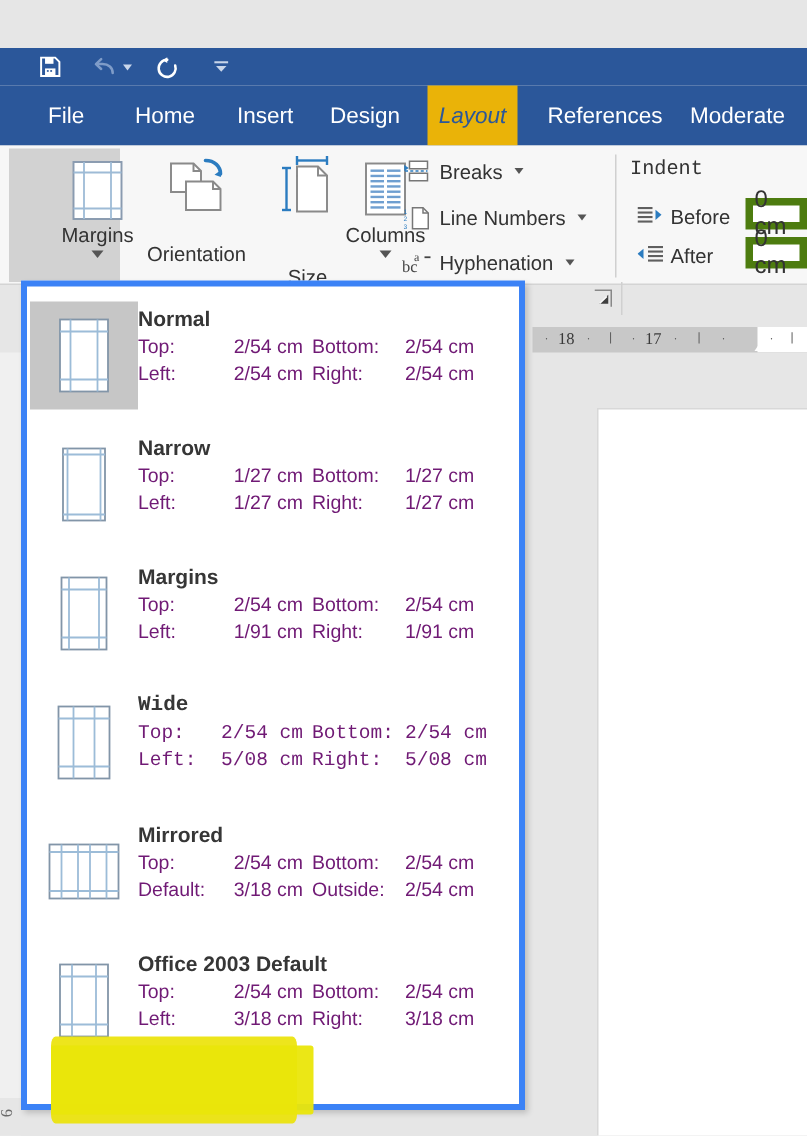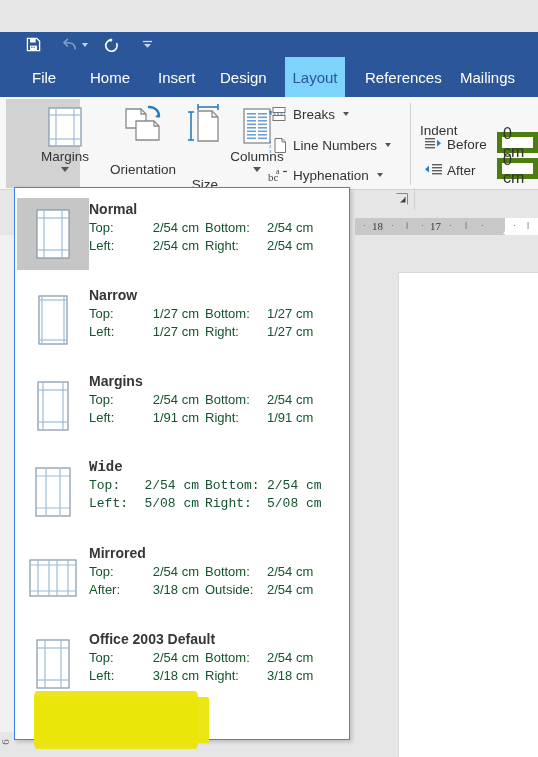--- a/index.html
+++ b/index.html
@@ -38,21 +38,21 @@
     position: absolute; left: 0; top: 25px; width: 538px; height: 40px;
     background: #2b579a;
   }
   .tab {
     position: absolute; top: 0; height: 40px;
     display: flex; align-items: center; justify-content: center;
     color: #ffffff; font-size: 15px; white-space: nowrap;
     padding: 0 10px;
   }
   .tab.active {
-    background: #7dd3fc; color: #2b579a;
+    background: #eab308; color: #2b579a; font-style: italic;
   }
 
   
   .ribbon {
     position: absolute; left: 0; top: 65px; width: 538px; height: 93px;
     background: #f7f7f7; border-bottom: 1px solid #d4d4d4;
   }
   .bigbtn {
     position: absolute; top: 2px; width: 74px; height: 89px;
     display: flex; flex-direction: column; align-items: center;
@@ -131,35 +131,35 @@
     background: #ffffff; border-left: 1px solid #d8d8d8; border-top: 1px solid #d8d8d8;
   }
   .leftstrip {
     position: absolute; left: 0px; top: 203px; width: 14px; height: 554px;
     background: #f0f0f0;
   }
 
   
   .menu {
     position: absolute; left: 14px; top: 155px; width: 336px; height: 553px;
-    background: #ffffff; border: 1px solid #3b82f6;
+    background: #ffffff; border: 4px solid #3b82f6;
     box-shadow: 2px 2px 4px rgba(0,0,0,0.18);
   }
   .menu-item {
     position: absolute; left: 0; width: 336px; height: 84px;
     display: flex; align-items: flex-start;
   }
   .thumb-wrap {
     width: 72px; height: 72px; margin-left: 2px; margin-top: 4px;
     display: flex; align-items: center; justify-content: center;
   }
   .thumb-wrap.selected { background: #c6c6c6; }
   .mtext { padding-top: 7px; }
   .mtitle { font-size: 14px; font-weight: bold; color: #363636; margin-bottom: 2px; }
-  .mgrid { display: grid; grid-template-columns: 52px 64px 62px 60px; font-size: 13px; color: #14532d; line-height: 18px; }
+  .mgrid { display: grid; grid-template-columns: 52px 64px 62px 60px; font-size: 13px; color: #701a75; line-height: 18px; }
   .mgrid .num { text-align: right; padding-right: 6px; }
   .mgrid .lab2 { padding-left: 0px; }
 
   
   .highlight {
     position: absolute; left: 34px; top: 659px; width: 164px; height: 58px;
     background: #ebe309; opacity: 0.92;
     border-radius: 3px / 6px;
     pointer-events: none;
   }
@@ -221,21 +221,21 @@
     <div class="tab" style="left:210px;">
         <span>Design</span>
       </div>
     <div class="tab active" style="left:285px;width:60px;">
         <span>Layout</span>
       </div>
     <div class="tab" style="left:355px;align-items:center;">
         <span>References</span>
       </div>
     <div class="tab" style="left:450px;">
-        <span>Mailings</span>
+        <span>Moderate</span>
       </div>
   </div>
 
   <div class="ribbon">
 
     <div class="bigbtn selected" style="left:6px;">
       <div class="glyph">
         <svg width="38" height="42" viewBox="0 0 38 42" aria-hidden="true">
           <rect x="3" y="2" width="32" height="38" fill="#ffffff" stroke="#8a9bb0" stroke-width="1.3"></rect>
           <line x1="10" y1="2" x2="10" y2="40" stroke="#9ebbd6" stroke-width="1.2"></line>
@@ -243,21 +243,21 @@
           <line x1="3" y1="9" x2="35" y2="9" stroke="#9ebbd6" stroke-width="1.2"></line>
           <line x1="3" y1="33" x2="35" y2="33" stroke="#9ebbd6" stroke-width="1.2"></line>
         </svg>
       </div>
       <div class="lbl">Margins</div>
       <div class="carat">
           <div class="tri-down-dark"></div>
         </div>
     </div>
 
-    <div class="bigbtn" style="left:84px;gap:17px;">
+    <div class="bigbtn" style="left:72px;gap:17px;">
       <div class="glyph">
         <svg width="42" height="42" viewBox="0 0 42 42" aria-hidden="true">
           <path d="M4 5h15l5 5v14H4z" fill="#ffffff" stroke="#8a8a8a" stroke-width="1.3"></path>
           <path d="M19 5v5h5" fill="none" stroke="#8a8a8a" stroke-width="1.3"></path>
           <path d="M14 17h18l5 5v14H14z" fill="#ffffff" stroke="#8a8a8a" stroke-width="1.3"></path>
           <path d="M32 17v5h5" fill="none" stroke="#8a8a8a" stroke-width="1.3"></path>
           <path d="M27 3c6 0 10 4 10 9" fill="none" stroke="#2b7cc0" stroke-width="2.4" stroke-linecap="round"></path>
           <path d="M33 12.5l4.2 1.5 0.6-5z" fill="#2b7cc0"></path>
         </svg>
       </div>
@@ -350,21 +350,21 @@
           <text x="8" y="8" font-size="8" fill="#444" font-family="Liberation Serif, serif">a</text>
           <line x1="15" y1="5.5" x2="19" y2="5.5" stroke="#444" stroke-width="1.2"></line>
         </svg>
       </span>
       <span>Hyphenation</span>
       <span class="tri-down-sm"></span>
     </div>
 
     <div class="vsep" style="left:410px; top:6px; height:82px;"></div>
 
-    <div class="grouplabel" style="left:420px; top:26px;">Indent</div>
+    <div class="grouplabel" style="left:420px; top:9px;font-family:Liberation Mono, monospace;">Indent</div>
 
     <div class="indent-row" style="left:424px; top:36px;">
       <span class="iglyph">
         <svg width="17" height="14" viewBox="0 0 17 14" aria-hidden="true">
           <g fill="#5f5f5f">
             <rect x="0" y="1" width="10" height="1.4"></rect>
               <rect x="0" y="4" width="10" height="1.4"></rect>
             <rect x="0" y="7" width="10" height="1.4"></rect>
               <rect x="0" y="10" width="10" height="1.4"></rect>
           </g>
@@ -541,21 +541,21 @@
           <line x1="3" y1="35" x2="49" y2="35" stroke="#9cbcd8" stroke-width="1.2"></line>
         </svg>
       </div>
       <div class="mtext">
         <div class="mtitle">Mirrored</div>
         <div class="mgrid">
           <span>Top:</span>
           <span class="num">2/54 cm</span>
           <span class="lab2">Bottom:</span>
           <span>2/54 cm</span>
-          <span>After:</span>
+          <span>Default:</span>
           <span class="num">3/18 cm</span>
           <span class="lab2">Outside:</span>
           <span>2/54 cm</span>
         </div>
       </div>
     </div>
 
     <div class="menu-item" style="top:436px;">
       <div class="thumb-wrap">
         <svg width="40" height="52" viewBox="0 0 40 52" aria-hidden="true">

